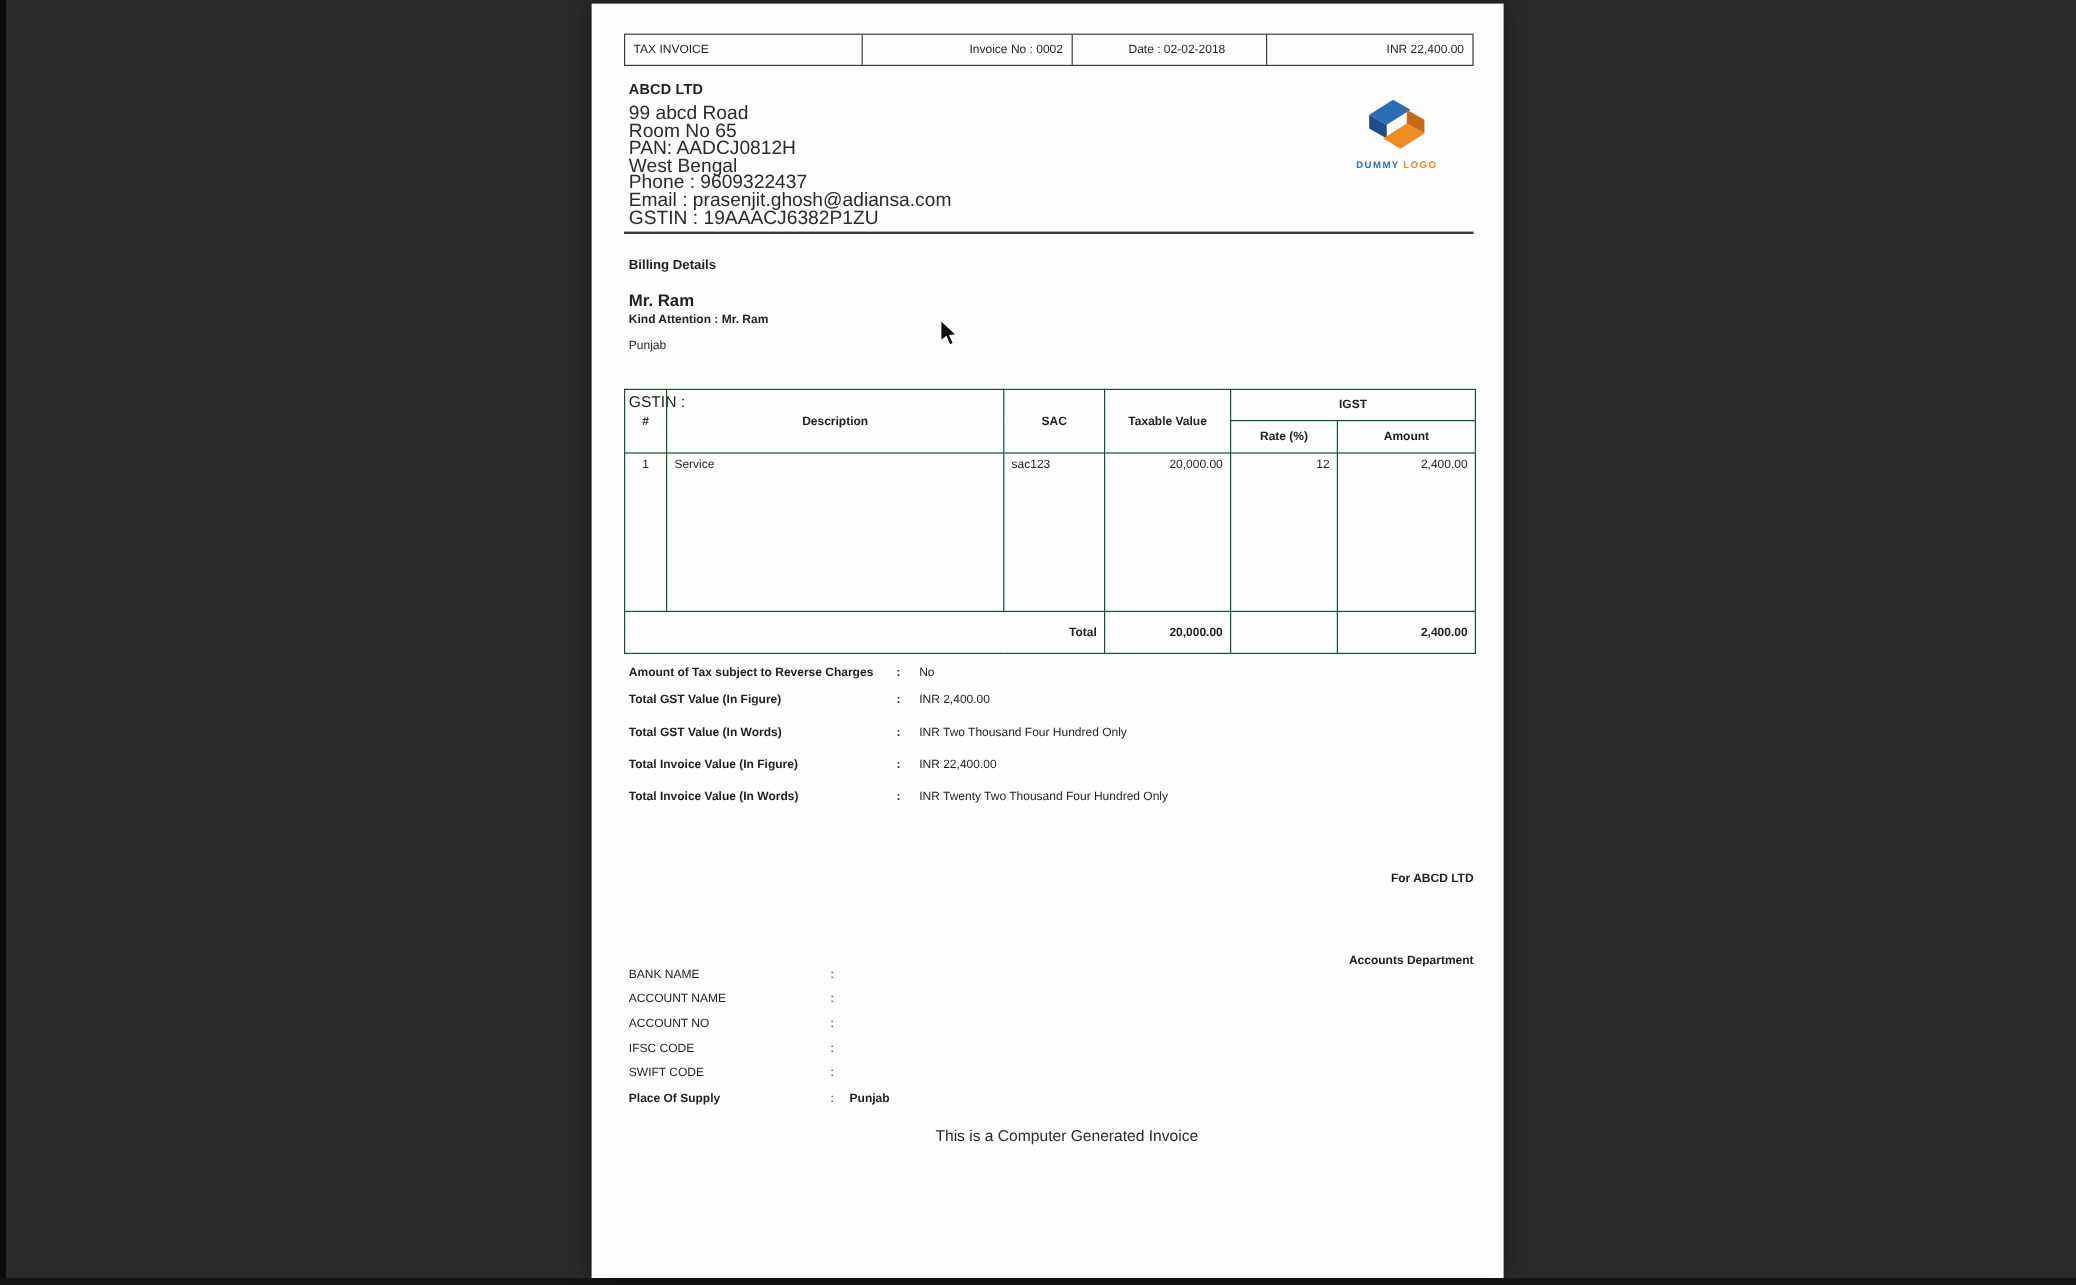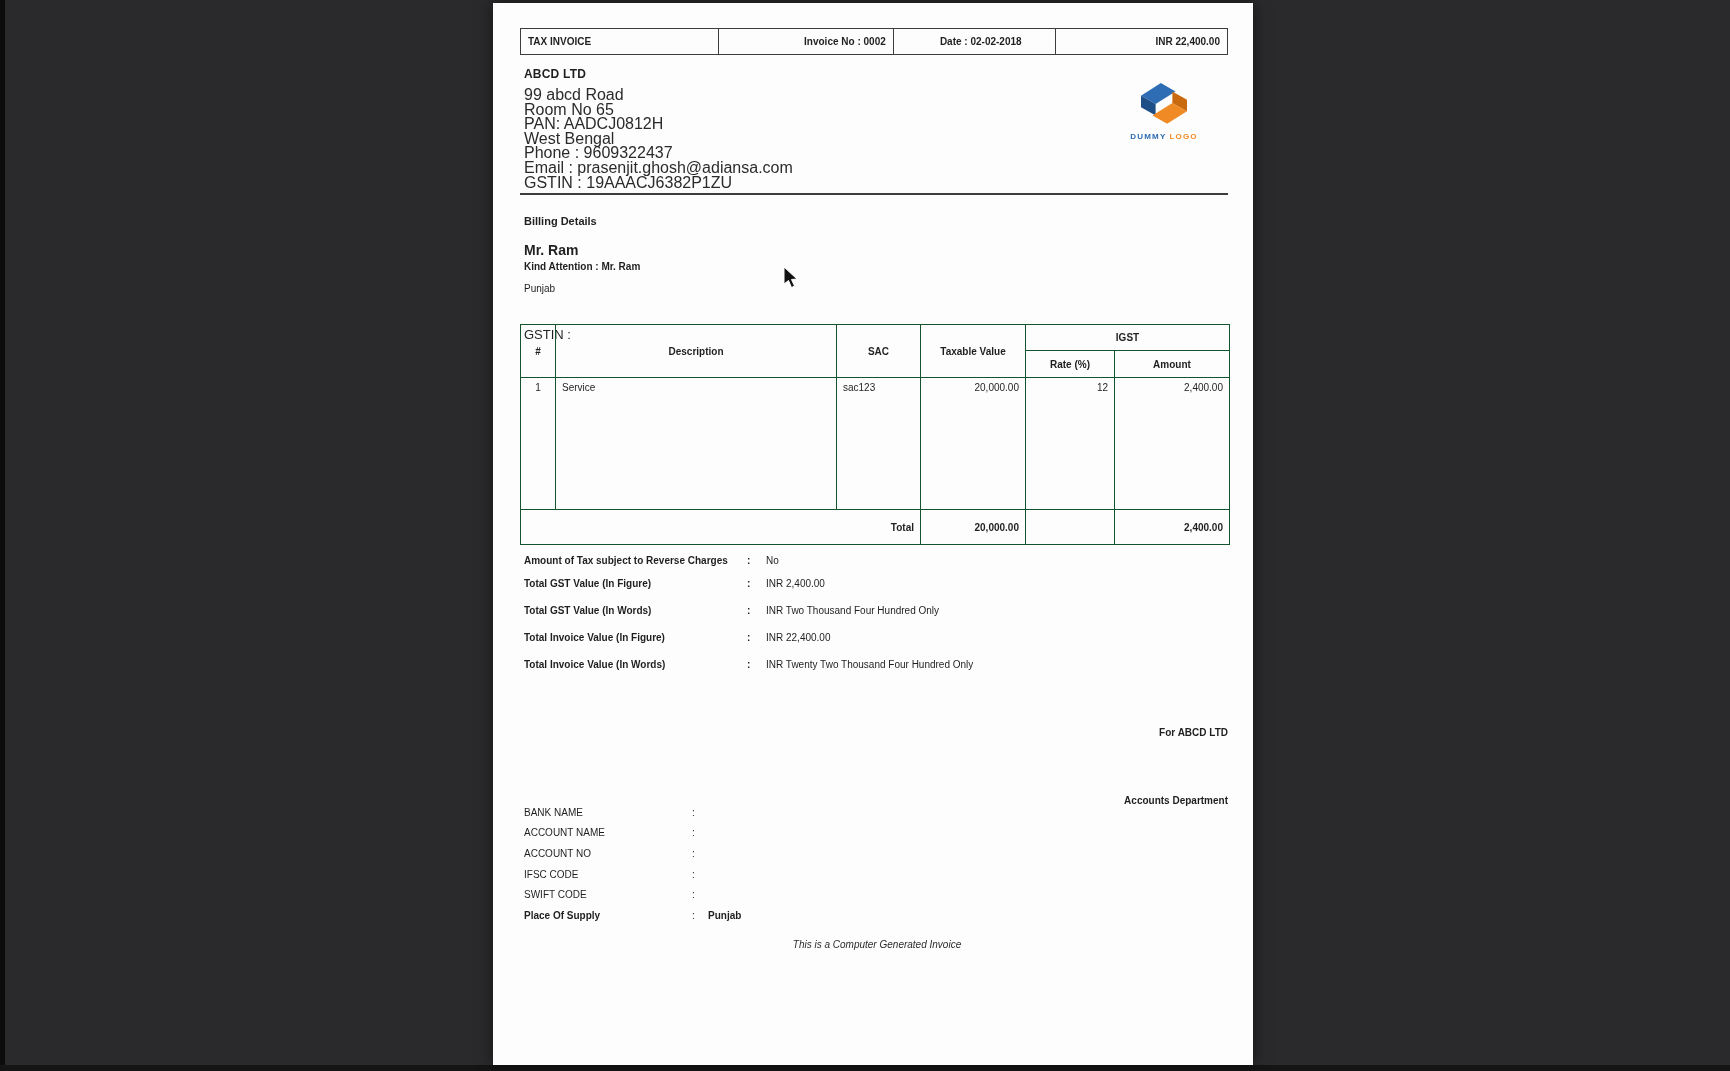--- a/index.html
+++ b/index.html
@@ -17,21 +17,21 @@
   .page{
     position:absolute;left:493px;top:3px;width:760px;height:1062px;
     background:#fdfdfd;box-shadow:0 0 14px rgba(0,0,0,.55);
   }
   .abs{position:absolute;}
 
   
   .header-table{
     left:27px;top:25px;width:708px;height:27px;
     display:flex;border:1.5px solid #3d3d3d;box-sizing:border-box;
-    font-size:10px;font-weight:bold;align-items:stretch;gap:13px;
+    font-size:10px;font-weight:normal;align-items:stretch;gap:13px;
   }
   .header-table .cell{
     display:flex;align-items:center;box-sizing:border-box;
     border-right:1px solid #3d3d3d;padding:0 7px;white-space:nowrap;
   }
   .header-table .cell:last-child{border-right:none;}
   .hc1{width:210px;justify-content:flex-start;}
   .hc2{width:172px;justify-content:flex-end;}
   .hc3{width:158px;justify-content:center;}
   .hc4{width:168px;justify-content:flex-end;}
@@ -81,21 +81,21 @@
   .signoff-dept{right:25px;top:792px;font-size:10px;font-weight:bold;}
 
   
   .bank-row{left:31px;font-size:10px;white-space:nowrap;}
   .bank-row .lbl{display:inline-block;width:168px;}
   .bank-row .sep{display:inline-block;width:16px;}
   .bank-row .val{display:inline-block;}
   .bank-row.bold .lbl{font-weight:bold;}
   .bank-row.bold .val{font-weight:bold;}
 
-  .footer-note{left:4px;top:936px;width:100%;text-align:center;font-size:10px;font-style:italic;color:#2b2b2b;}
+  .footer-note{left:16px;top:936px;width:100%;text-align:center;font-size:13px;color:#2b2b2b;}
 
   .cursor{left:783px;top:266px;width:17px;height:24px;}
 </style>
 </head>
 <body>
 
 <div class="edge-strip-left"></div>
 <div class="edge-strip-bottom"></div>
 
 <div class="page">

